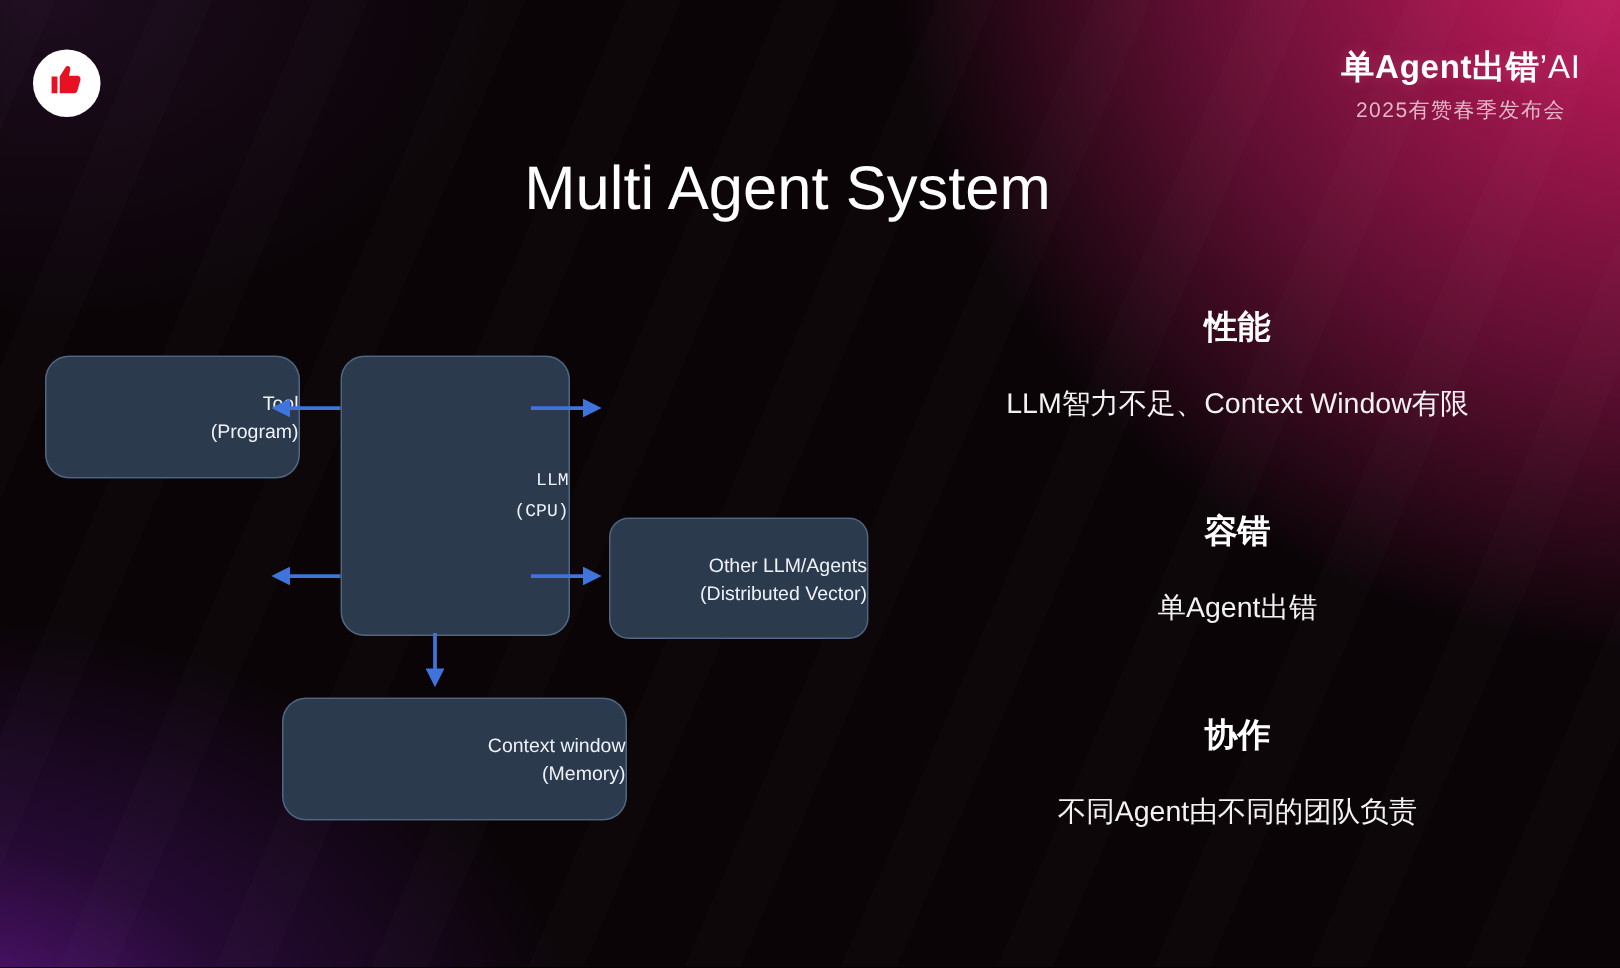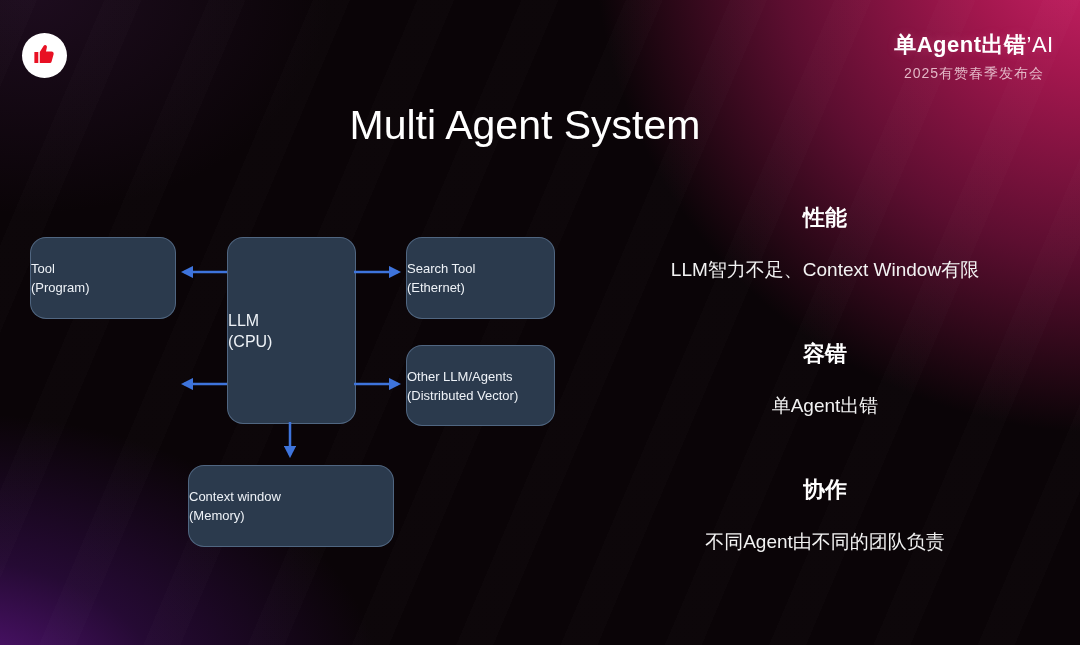--- a/index.html
+++ b/index.html
@@ -40,28 +40,28 @@
     position:absolute; top:103px; left:0; right:30px; margin:0;
     text-align:center; font-size:41px; line-height:45px; font-weight:500; color:#fff;
   }
 
   
   .node {
     position:absolute;
     background:#2b3a4d;
     border:1px solid rgba(126,158,193,0.45);
     border-radius:16px;
-    display:flex; flex-direction:column; align-items:flex-start; justify-content:center;
-    text-align:center; color:#eef2f7; font-size:13px; line-height:19px; font-weight:400;
+    display:flex; flex-direction:column; align-items:flex-end; justify-content:center;
+    text-align:center; color:#eef2f7; font-size:13px; line-height:19px; font-weight:400;padding-left:24px;
   }
   .node-tool    { left:30px;  top:237px; width:144px; height:80px; }
   .node-vector  { left:30px;  top:345px; width:144px; height:80px; }
-  .node-llm     { left:227px; top:237px; width:127px; height:185px; font-size:16px; line-height:21px; }
+  .node-llm     { left:227px; top:237px; width:127px; height:185px; font-size:12px; line-height:21px;font-family:Liberation Mono, monospace; }
   .node-search  { left:406px; top:237px; width:147px; height:80px; }
-  .node-agents  { left:406px; top:345px; width:147px; height:79px; }
+  .node-agents  { left:406px; top:345px; width:147px; height:79px;border-radius:13px; }
   .node-context { left:188px; top:465px; width:204px; height:80px; }
 
   .arrow-layer { position:absolute; left:0; top:0; width:1080px; height:645px; pointer-events:none; }
 
   
   .point { position:absolute; left:620px; width:410px; text-align:center; }
   .point-1 { top:203px; }
   .point-2 { top:339px; }
   .point-3 { top:475px; }
   .point-heading { font-size:22px; line-height:30px; font-weight:700; color:#fff; }
@@ -89,24 +89,20 @@
   <h1 class="slide-title">Multi Agent System</h1>
 
   <div class="node node-tool">
     <span>Tool</span>
     <span>(Program)</span>
   </div>
   <div class="node node-llm">
     <span>LLM</span>
     <span>(CPU)</span>
   </div>
-  <div class="node node-search">
-    <span>Search Tool</span>
-    <span>(Ethernet)</span>
-  </div>
   <div class="node node-agents">
     <span>Other LLM/Agents</span>
     <span>(Distributed Vector)</span>
   </div>
   <div class="node node-context">
     <span>Context window</span>
     <span>(Memory)</span>
   </div>
 
   <svg class="arrow-layer" viewBox="0 0 1080 645">

